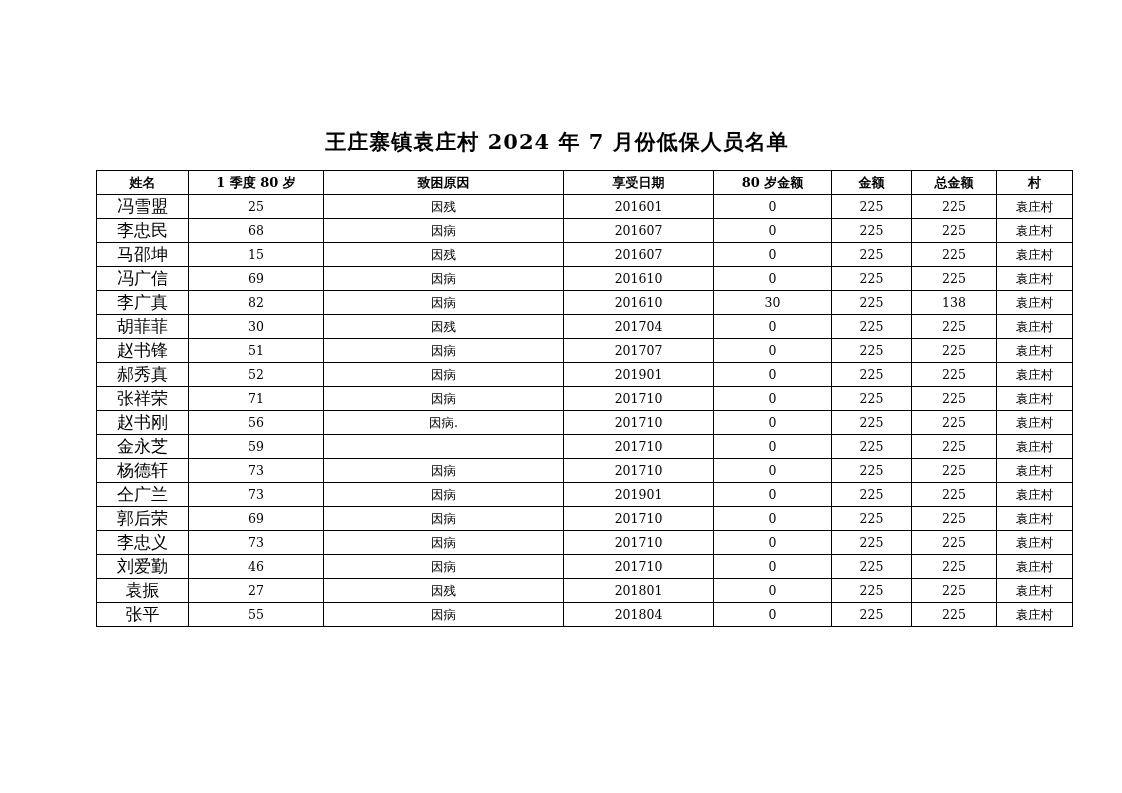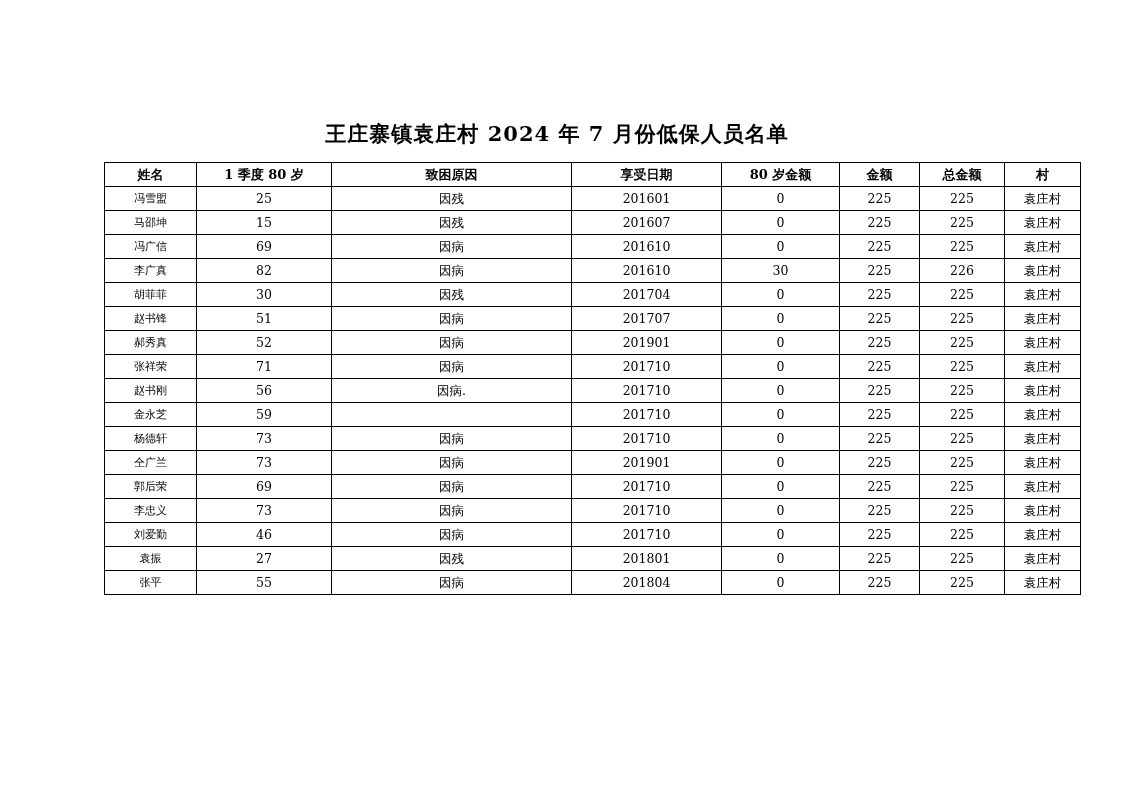--- a/index.html
+++ b/index.html
@@ -12,42 +12,41 @@
     background: #ffffff;
     font-family: "DejaVu Serif", "Liberation Serif", serif;
     color: #000000;
     overflow: hidden;
   }
   .page {
     position: relative;
     width: 1114px;
     height: 793px;
     box-sizing: border-box;
-    padding: 0;
+    padding: 8px;
   }
   .doc-title {
     text-align: center;
     font-size: 21px;
     font-weight: bold;
     letter-spacing: 1px;
     margin: 0;
     padding-top: 120px;
     padding-bottom: 14px;
     font-family: "DejaVu Serif", "Liberation Serif", serif;
   }
   .table-wrap {
     padding: 0 88px;
     box-sizing: border-box;
   }
   table.roster {
     border-collapse: collapse;
     width: 946px;
     table-layout: fixed;
     font-size: 12.5px;
-    margin-left: 16px;
   }
   table.roster th,
   table.roster td {
     border: 1px solid #000000;
     text-align: center;
     vertical-align: middle;
     height: 23px;
     line-height: 23px;
     padding: 0 2px;
     overflow: hidden;
@@ -60,21 +59,21 @@
   
   col.c-name    { width: 92px; }
   col.c-q1      { width: 135px; }
   col.c-reason  { width: 240px; }
   col.c-date    { width: 150px; }
   col.c-amt80   { width: 118px; }
   col.c-amt     { width: 80px; }
   col.c-total   { width: 85px; }
   col.c-village { width: 76px; }
 
-  .cell-name { font-size: 11px; }
+  .cell-name { font-size: 17px; }
 </style>
 </head>
 <body>
 
 <div class="page">
 
   <h1 class="doc-title">王庄寨镇袁庄村 2024 年 7 月份低保人员名单</h1>
 
   <div class="table-wrap">
     <table class="roster">
@@ -105,20 +104,30 @@
             <td class="cell-name">冯雪盟</td>
             <td>25</td>
             <td>因残</td>
             <td>201601</td>
             <td>0</td>
             <td>225</td>
             <td>225</td>
             <td>袁庄村</td>
           </tr>
           <tr>
+            <td class="cell-name">李忠民</td>
+            <td>68</td>
+            <td>因病</td>
+            <td>201607</td>
+            <td>0</td>
+            <td>225</td>
+            <td>225</td>
+            <td>袁庄村</td>
+          </tr>
+          <tr>
             <td class="cell-name">马邵坤</td>
             <td>15</td>
             <td>因残</td>
             <td>201607</td>
             <td>0</td>
             <td>225</td>
             <td>225</td>
             <td>袁庄村</td>
           </tr>
           <tr>
@@ -131,21 +140,21 @@
             <td>225</td>
             <td>袁庄村</td>
           </tr>
           <tr>
             <td class="cell-name">李广真</td>
             <td>82</td>
             <td>因病</td>
             <td>201610</td>
             <td>30</td>
             <td>225</td>
-            <td>226</td>
+            <td>138</td>
             <td>袁庄村</td>
           </tr>
           <tr>
             <td class="cell-name">胡菲菲</td>
             <td>30</td>
             <td>因残</td>
             <td>201704</td>
             <td>0</td>
             <td>225</td>
             <td>225</td>

